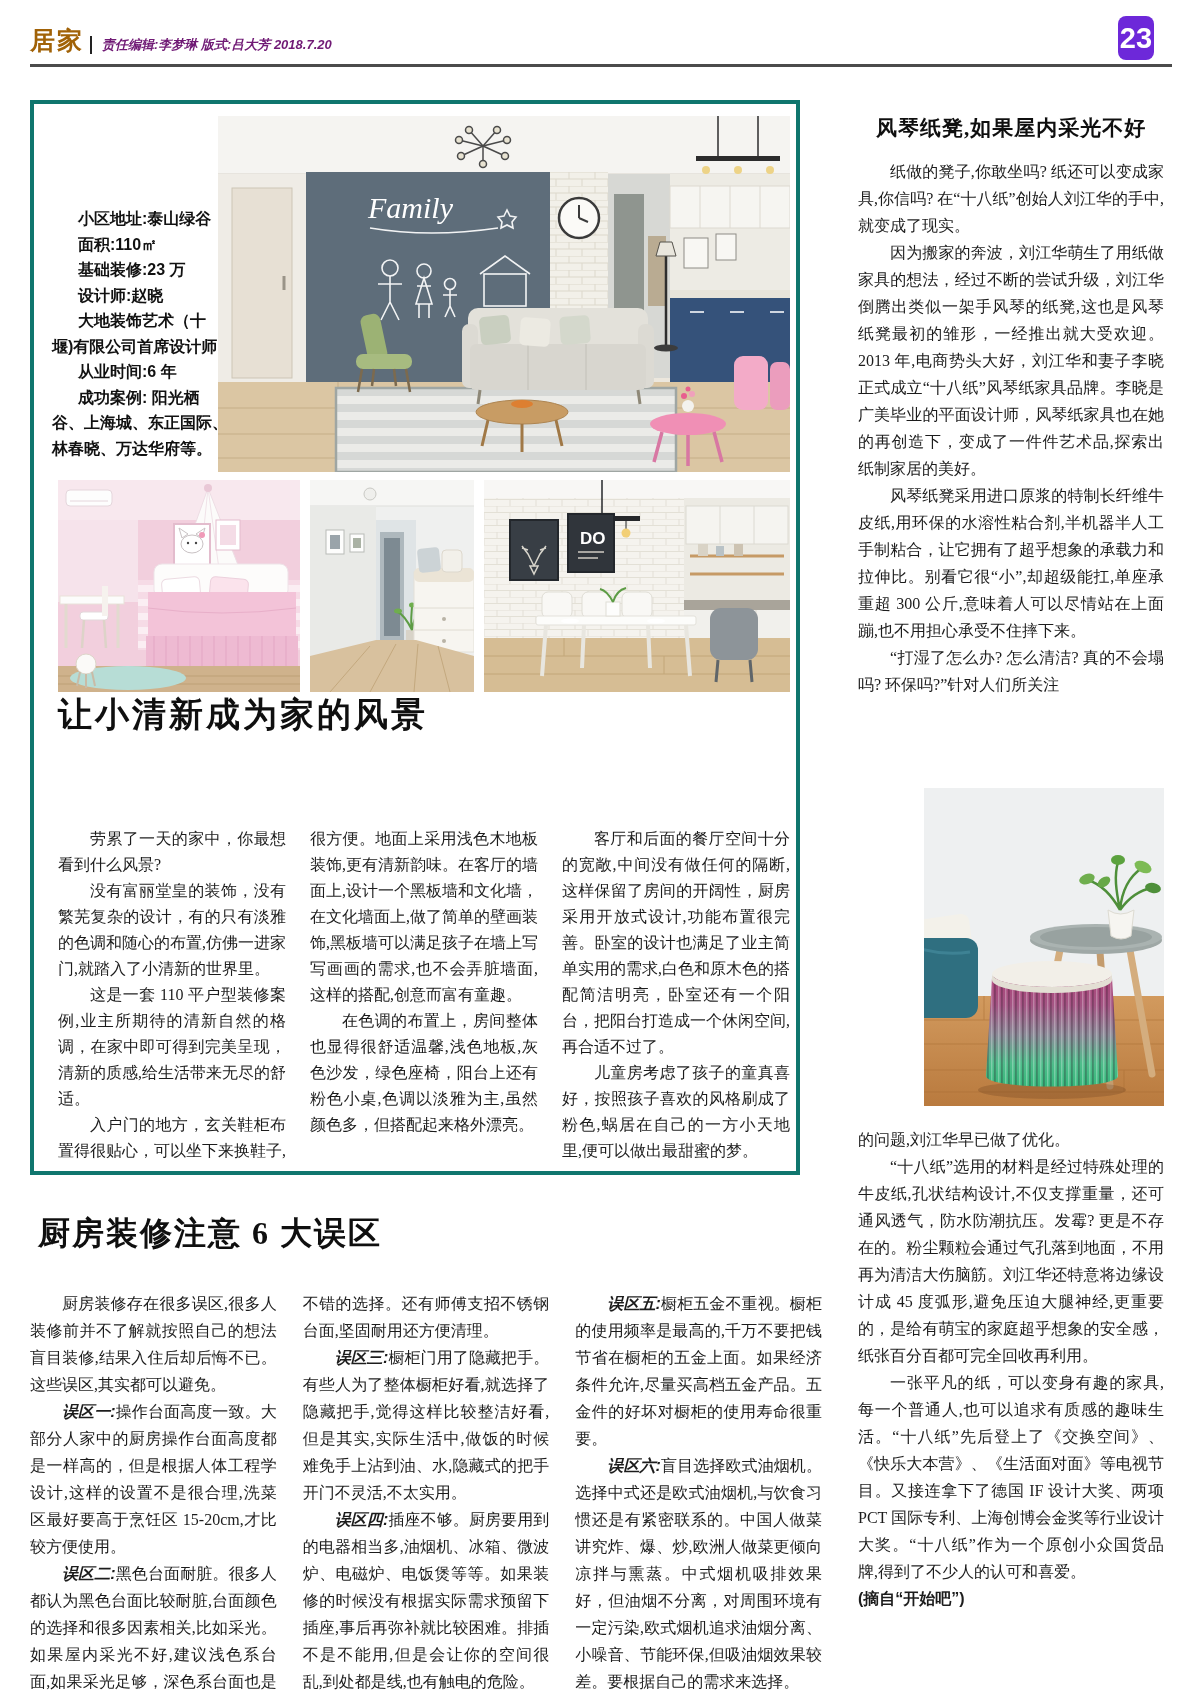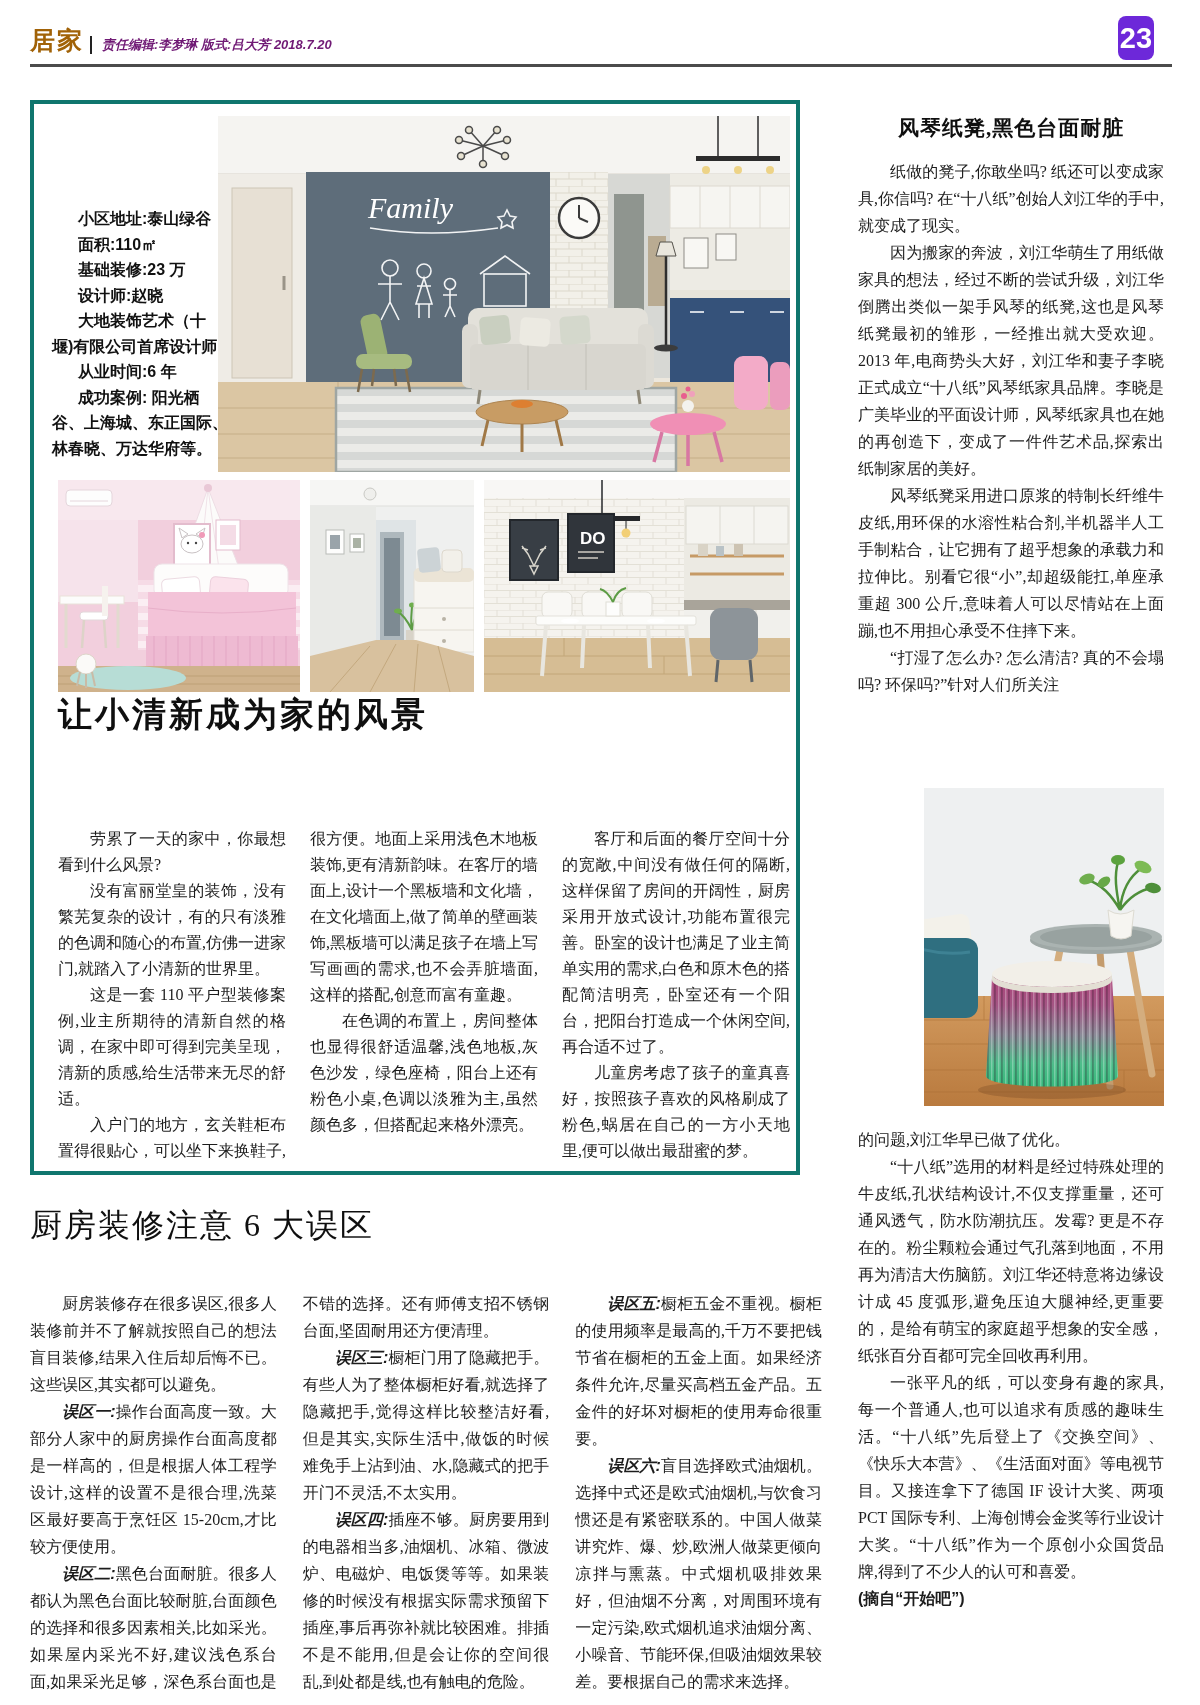--- a/index.html
+++ b/index.html
@@ -33,21 +33,21 @@
   p b{font-family:"Liberation Sans","DejaVu Sans",sans-serif;font-weight:700;font-style:italic;}
   p.p-attr{text-indent:0;text-align:left;font-family:"Liberation Sans","DejaVu Sans",sans-serif;
         font-weight:700;padding-right:14px;}
   
   .r-title{position:absolute;left:858px;top:114px;width:306px;margin:0;text-align:center;
         font-size:21px;font-weight:800;letter-spacing:1px;color:#0f0f0f;}
   .r-text{position:absolute;left:858px;top:158px;width:306px;font-size:16px;line-height:27px;text-align:justify;}
   .stool-img{position:absolute;left:924px;top:788px;display:block;}
   .r-text2{position:absolute;left:858px;top:1126px;width:306px;font-size:16px;line-height:27px;text-align:justify;}
   
-  .b-title{position:absolute;left:30px;top:1204px;margin:0;font-size:32px;font-weight:400;letter-spacing:2px;color:#0f0f0f;}
+  .b-title{position:absolute;left:30px;top:1204px;margin:8px;font-size:32px;font-weight:700;letter-spacing:2px;color:#0f0f0f;}
   .b-cols{position:absolute;left:30px;top:1290px;width:792px;height:415px;overflow:hidden;
         column-count:3;column-gap:26px;font-size:16px;line-height:27px;text-align:justify;}
 </style>
 </head>
 <body>
 
 <div class="page">
 
   <div class="mast-section">居家</div>
   <div class="mast-credits">责任编辑:李梦琳  版式:吕大芳  2018.7.20</div>
@@ -300,21 +300,21 @@
         <p>劳累了一天的家中，你最想看到什么风景?</p>
         <p>没有富丽堂皇的装饰，没有繁芜复杂的设计，有的只有淡雅的色调和随心的布置,仿佛一进家门,就踏入了小清新的世界里。</p>
         <p>这是一套 110 平户型装修案例,业主所期待的清新自然的格调，在家中即可得到完美呈现，清新的质感,给生活带来无尽的舒适。</p>
         <p>入户门的地方，玄关鞋柜布置得很贴心，可以坐下来换鞋子,很方便。地面上采用浅色木地板装饰,更有清新韵味。在客厅的墙面上,设计一个黑板墙和文化墙，在文化墙面上,做了简单的壁画装饰,黑板墙可以满足孩子在墙上写写画画的需求,也不会弄脏墙面,这样的搭配,创意而富有童趣。</p>
         <p>在色调的布置上，房间整体也显得很舒适温馨,浅色地板,灰色沙发，绿色座椅，阳台上还有粉色小桌,色调以淡雅为主,虽然颜色多，但搭配起来格外漂亮。</p>
         <p>客厅和后面的餐厅空间十分的宽敞,中间没有做任何的隔断,这样保留了房间的开阔性，厨房采用开放式设计,功能布置很完善。卧室的设计也满足了业主简单实用的需求,白色和原木色的搭配简洁明亮，卧室还有一个阳台，把阳台打造成一个休闲空间,再合适不过了。</p>
         <p>儿童房考虑了孩子的童真喜好，按照孩子喜欢的风格刷成了粉色,蜗居在自己的一方小天地里,便可以做出最甜蜜的梦。</p>
       </div>
   </section>
 
-  <h2 class="r-title">风琴纸凳,黑色台面耐脏</h2>
+  <h2 class="r-title">风琴纸凳,如果屋内采光不好</h2>
   <div class="r-text">
       <p>纸做的凳子,你敢坐吗? 纸还可以变成家具,你信吗? 在“十八纸”创始人刘江华的手中,就变成了现实。</p>
       <p>因为搬家的奔波，刘江华萌生了用纸做家具的想法，经过不断的尝试升级，刘江华倒腾出类似一架手风琴的纸凳,这也是风琴纸凳最初的雏形，一经推出就大受欢迎。2013 年,电商势头大好，刘江华和妻子李晓正式成立“十八纸”风琴纸家具品牌。李晓是广美毕业的平面设计师，风琴纸家具也在她的再创造下，变成了一件件艺术品,探索出纸制家居的美好。</p>
       <p>风琴纸凳采用进口原浆的特制长纤维牛皮纸,用环保的水溶性粘合剂,半机器半人工手制粘合，让它拥有了超乎想象的承载力和拉伸比。别看它很“小”,却超级能扛,单座承重超 300 公斤,意味着人可以尽情站在上面蹦,也不用担心承受不住摔下来。</p>
       <p>“打湿了怎么办? 怎么清洁? 真的不会塌吗? 环保吗?”针对人们所关注</p>
     </div>
 
   <svg class="stool-img" width="240" height="318" viewBox="0 0 240 318">
     <defs>
       <linearGradient id="sg" x1="0" y1="0" x2="0" y2="1">

